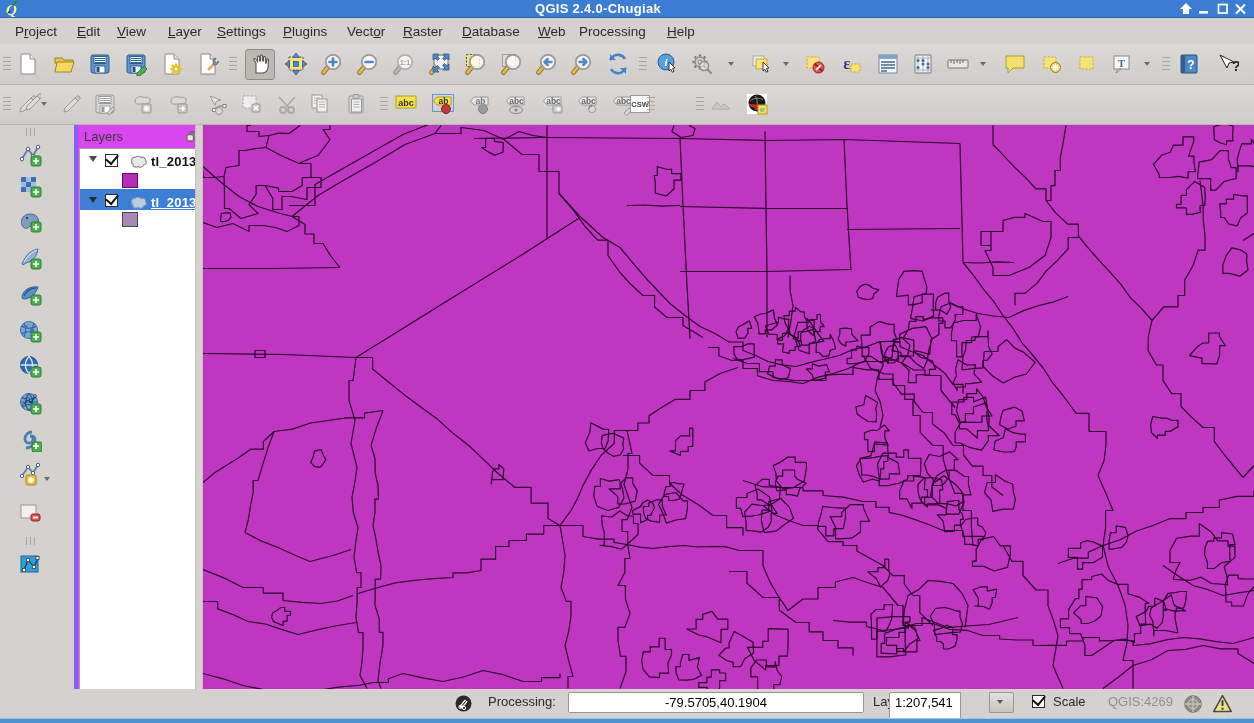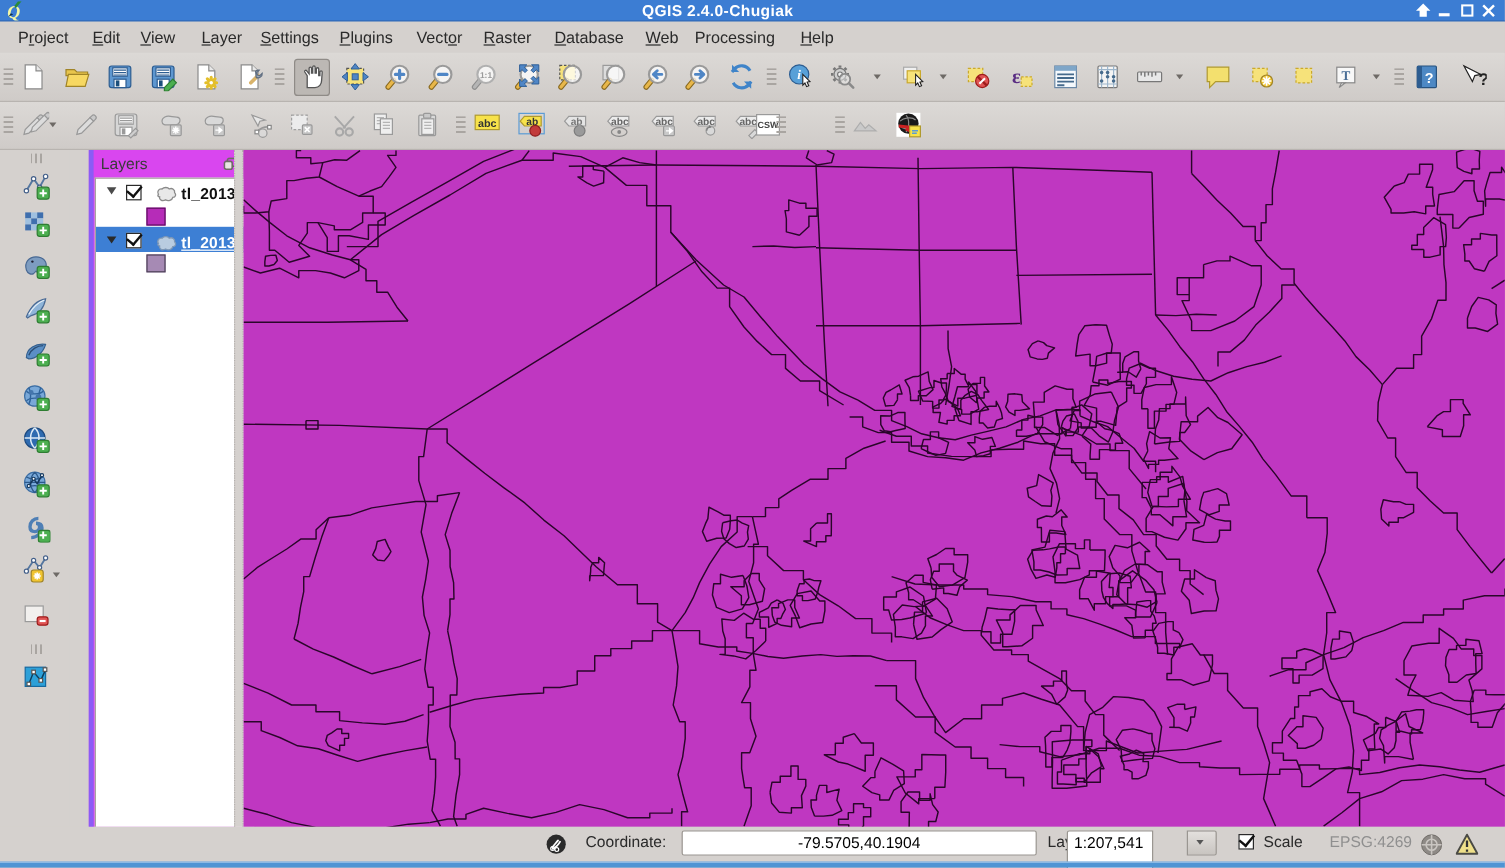--- a/index.html
+++ b/index.html
@@ -706,29 +706,29 @@
 <path d="M963.2,292.5 968.7,294.8 975.0,294.8 975.0,301.4 966.8,305.9 962.2,305.9 962.2,309.7 954.4,309.7 954.4,312.9 948.3,307.0 947.7,298.9 949.8,291.0 958.3,292.6 963.2,292.5"></path>
     </g>
   </svg>
 <div id="statusbar"></div>
 <svg class="abs" style="left:455px;top:695px" width="17" height="17" viewBox="0 0 17 17">
     <circle cx="8.5" cy="8.5" r="8" fill="#2a2a2a"></circle>
     <path d="M4.5 11.5C7 10 8 7 10.5 5m-5.5 7.5c3-1 5.5-3.5 7-6.5" stroke="#fff" stroke-width="1.4" fill="none"></path>
     <circle cx="5.5" cy="12" r="1.6" fill="none" stroke="#fff" stroke-width="1"></circle>
     <circle cx="9" cy="13" r="1.6" fill="none" stroke="#fff" stroke-width="1"></circle>
   </svg>
-<span class="abs" style="left:488px;top:694px">Coordinate:</span>
+<span class="abs" style="left:488px;top:694px">Processing:</span>
 <div class="sfield" style="left:568px;top:692px;width:296px;height:21px;text-align:center;line-height:19px">-79.5705,40.1904</div>
 <span class="abs" style="left:873px;top:694px">Layers</span>
 <div class="sfield" style="left:889px;top:692px;width:72px;height:36px;line-height:19px;padding-left:5px;border-radius:2px 0 0 2px">1:207,541</div>
 <div class="abs" style="left:989px;top:692px;width:25px;height:21px;background:linear-gradient(#e3e0dd,#c8c4c0);border:1px solid #9a9691;border-radius:0 2px 2px 0"></div>
 <div class="drop" style="left:997px;top:700px;border-top-color:#555"></div>
 <div class="cb" style="left:1032px;top:695px"></div>
 <span class="abs" style="left:1053px;top:694px">Scale</span>
-<span class="abs" style="left:1108px;top:694px;color:#8f8f8f">EPSG:4269</span>
+<span class="abs" style="left:1108px;top:694px;color:#8f8f8f">QGIS:4269</span>
 <svg class="abs" style="left:1183px;top:694px" width="20" height="20" viewBox="0 0 24 24">
     <circle cx="12" cy="12" r="10" fill="#8e8a86" stroke="#6e6a66"></circle>
     <circle cx="12" cy="12" r="5.5" fill="none" stroke="#c9c5c1" stroke-width="1.6"></circle>
     <path d="M2 12h20M12 2v20" stroke="#c9c5c1" stroke-width="1.6"></path>
   </svg>
 <svg class="abs" style="left:1213px;top:694px" width="19" height="19" viewBox="0 0 24 24">
     <path d="M12 2L23 22H1z" fill="#efe08a" stroke="#4a4a44" stroke-width="2" stroke-linejoin="round"></path>
     <path d="M12 8v7m0 2.5v2.5" stroke="#333" stroke-width="2.4"></path>
   </svg>
 <div id="bottomline"></div>

